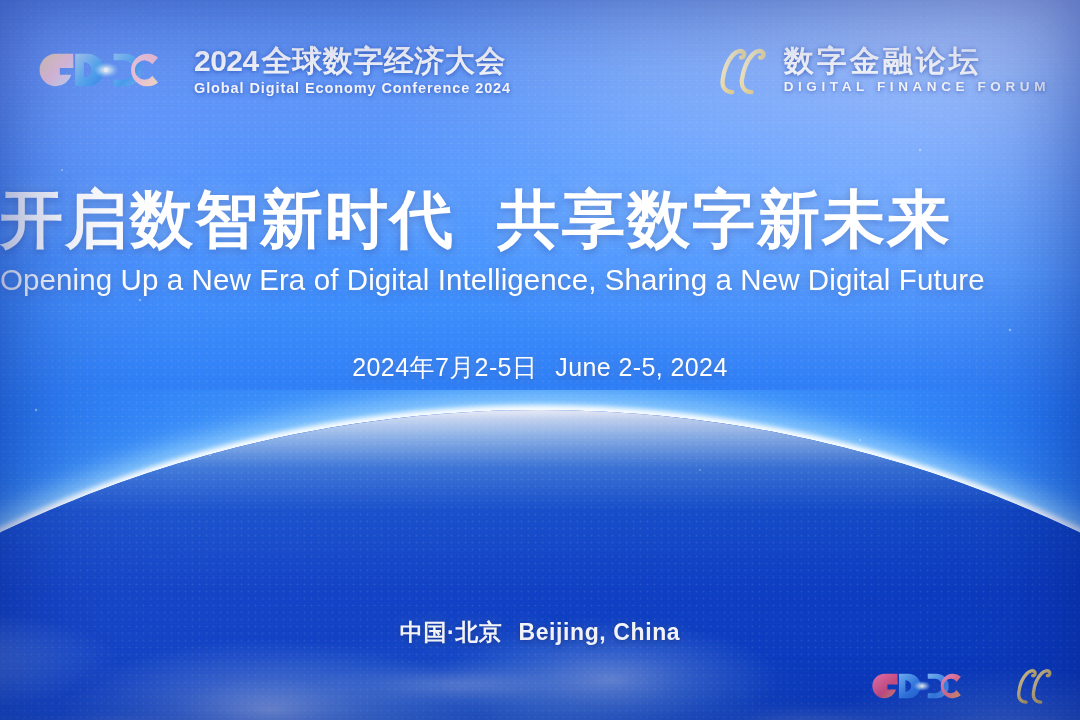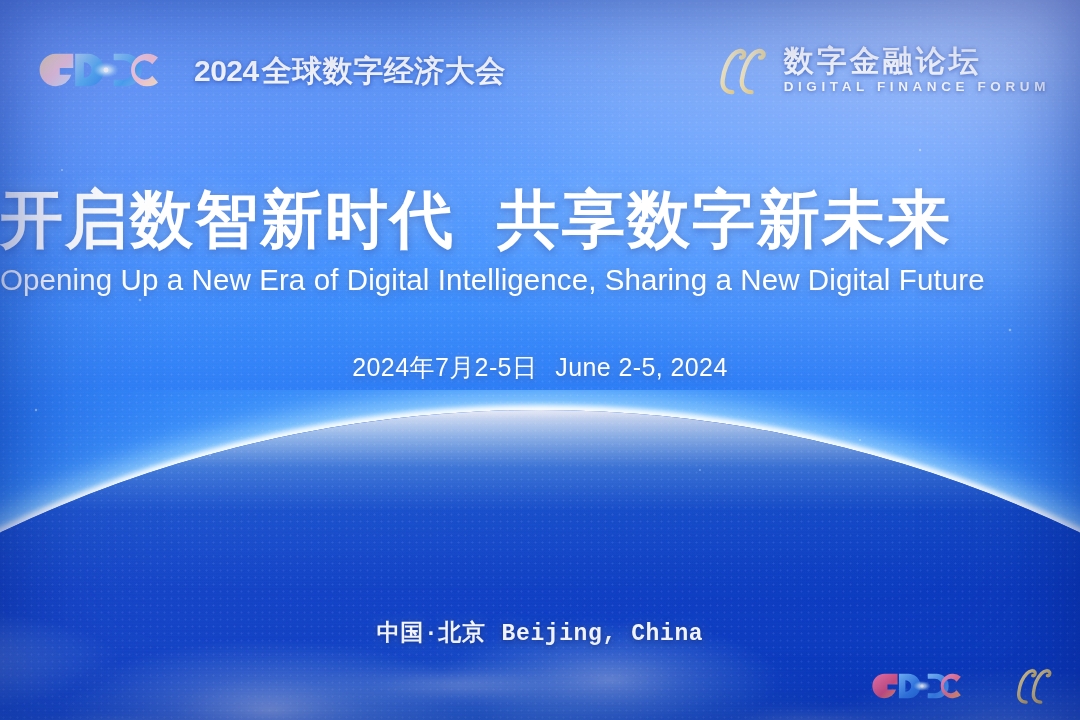--- a/index.html
+++ b/index.html
@@ -133,21 +133,20 @@
     text-shadow:0 0 12px rgba(170,215,255,.45), 0 2px 7px rgba(8,40,150,.5);
   }
   .hero-date .sep{display:inline-block;width:18px;}
 
   
   .location{
     position:absolute;left:0;right:0;top:617px;text-align:center;
     font-size:23px;font-weight:700;color:#ffffff;letter-spacing:.6px;
     white-space:nowrap;
     text-shadow:0 1px 7px rgba(6,30,120,.85), 0 0 14px rgba(140,200,255,.4);
-    font-family:Liberation Mono, monospace;
   }
   .location .sep{display:inline-block;width:16px;}
   .location .en{font-weight:700;}
 
   
   .footer-logos{
     position:absolute;right:26px;bottom:14px;
     display:flex;align-items:center;gap:34px;
   }
   .f-gdec{width:108px;height:40px;display:block;}
@@ -384,20 +383,21 @@
 
           <path d="M190 20 A34 34 0 1 1 190 88 L166 88 L166 74 L186 74 A20 20 0 1 0 186 34 L166 34 L166 20 Z" fill="url(#gC)"></path>
 
           <path d="M262 28 A34 34 0 1 0 262 80 L250 66 A20 20 0 1 1 250 42 Z" fill="url(#gD)" transform="translate(-4,0)"></path>
         </g>
         <ellipse cx="150" cy="54" rx="26" ry="16" fill="url(#spark)"></ellipse>
         <circle cx="150" cy="54" r="5" fill="#ffffff"></circle>
       </svg>
       <div class="gdec-text">
         <div class="gdec-cn"><span class="yr">2024</span><span>全球数字经济大会</span></div>
+        <div class="gdec-en">Global Digital Economy Conference 2024</div>
       </div>
     </div>
 
     <div class="logo-right">
       <svg class="ff-mark" viewBox="0 0 120 104">
         <defs>
           <linearGradient id="gold" x1="0" y1="0" x2="1" y2="1">
             <stop offset="0%" stop-color="#fffbe9"></stop>
               <stop offset="45%" stop-color="#f2e2ae"></stop>
             <stop offset="100%" stop-color="#d9c281"></stop>

